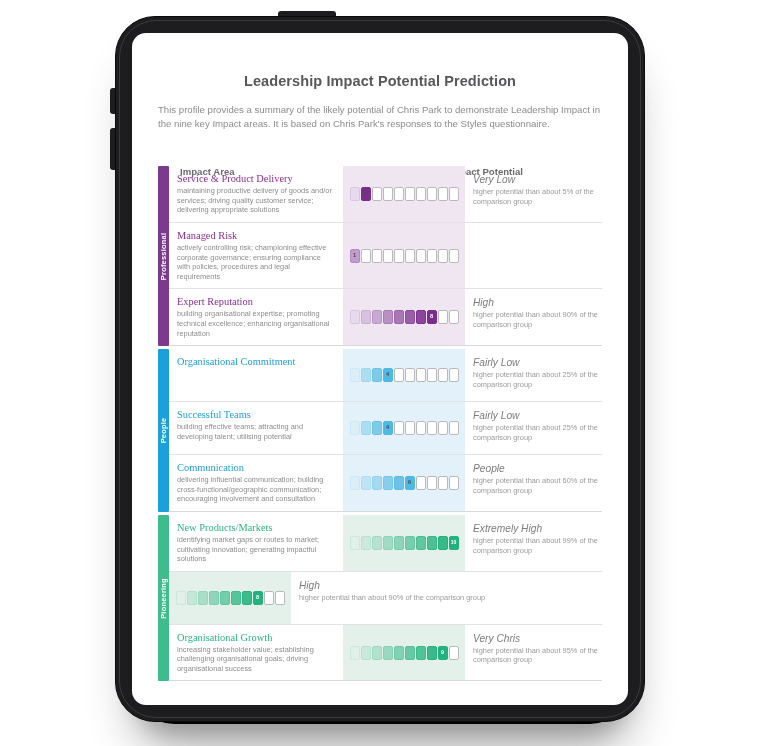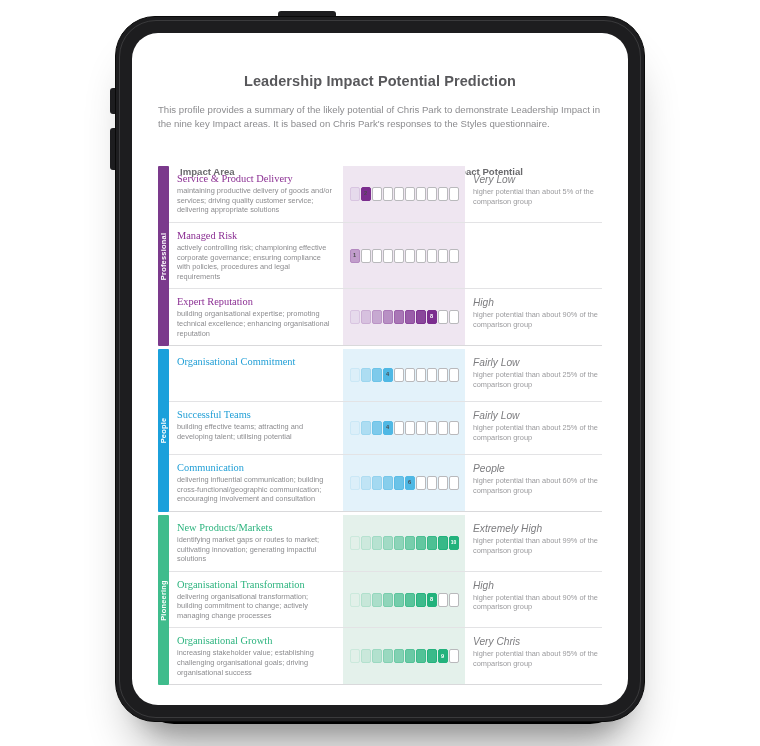--- a/index.html
+++ b/index.html
@@ -36,21 +36,21 @@
   #tablet-side-button-1{
     position:absolute;left:110px;top:88px;width:6px;height:26px;
     background:#1d1d1f;border-radius:3px 0 0 3px;
   }
   #tablet-side-button-2{
     position:absolute;left:110px;top:128px;width:6px;height:42px;
     background:#1d1d1f;border-radius:3px 0 0 3px;
   }
   #tablet-screen{
     position:absolute;left:132px;top:33px;width:496px;height:672px;
-    background:#ffffff;border-radius:26px;overflow:hidden;
+    background:#ffffff;border-radius:14px;overflow:hidden;
   }
 
   
   #page{
     position:absolute;left:0;top:0;width:496px;height:672px;
     padding:0;box-sizing:border-box;
   }
   #report-title{
     text-align:center;
     font-size:14.5px;font-weight:bold;color:#58585b;
@@ -322,24 +322,20 @@
                   <div class="box" style="background: rgb(55, 185, 136); border-color: rgb(34, 178, 124);"></div>
                   <div class="box marked" style="background: rgb(34, 178, 124); border-color: rgb(34, 178, 124); color: rgb(255, 255, 255); font-size: 5px;">10</div>
                 </div>
               </div>
               <div class="cell-rating">
                 <div class="rating-label">Extremely High</div>
                 <div class="rating-desc">higher potential than about 99% of the comparison group</div>
               </div>
             </div>
             <div class="row">
-              <div class="cell-area">
-                <div class="area-title" style="color: rgb(45, 180, 127);">Organisational Transformation</div>
-                <div class="area-desc">delivering organisational transformation; building commitment to change; actively managing change processes</div>
-              </div>
               <div class="cell-scale" style="background: rgb(228, 241, 235);">
                 <div class="scale">
                   <div class="box" style="background: rgb(226, 240, 233); border-color: rgb(203, 233, 220);"></div>
                   <div class="box" style="background: rgb(199, 231, 217); border-color: rgb(176, 224, 204);"></div>
                   <div class="box" style="background: rgb(171, 222, 202); border-color: rgb(148, 215, 189);"></div>
                   <div class="box" style="background: rgb(144, 213, 186); border-color: rgb(121, 206, 173);"></div>
                   <div class="box" style="background: rgb(116, 205, 171); border-color: rgb(93, 197, 158);"></div>
                   <div class="box" style="background: rgb(89, 196, 155); border-color: rgb(66, 188, 142);"></div>
                   <div class="box" style="background: rgb(61, 187, 140); border-color: rgb(38, 179, 126);"></div>
                   <div class="box marked" style="background: rgb(34, 178, 124); border-color: rgb(34, 178, 124); color: rgb(255, 255, 255);">8</div>

